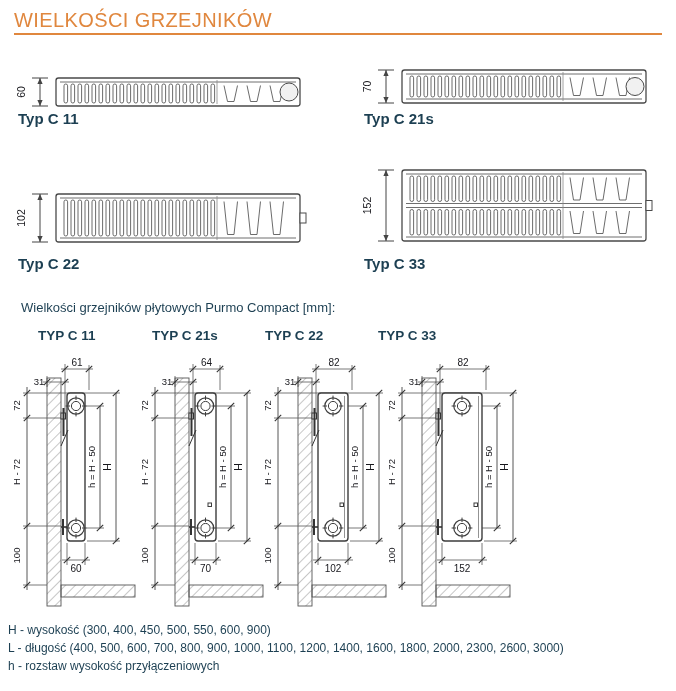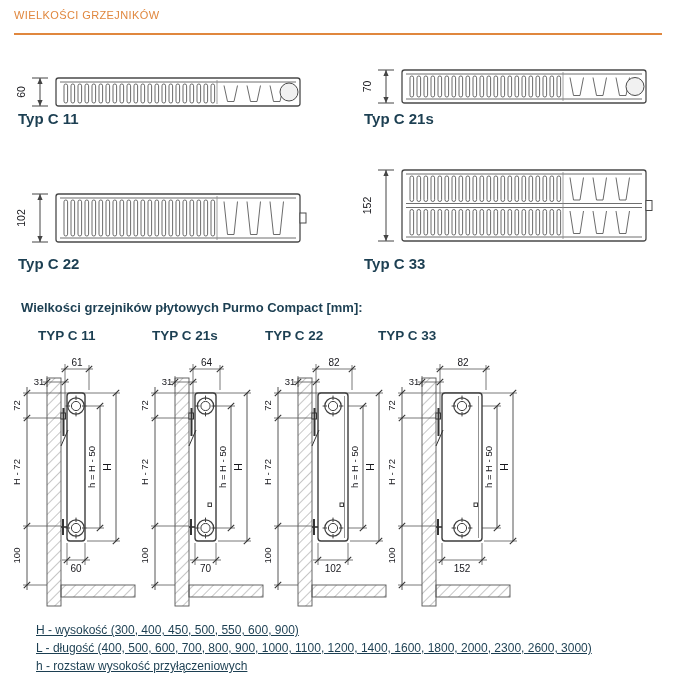--- a/index.html
+++ b/index.html
@@ -3,28 +3,28 @@
 <meta charset="utf-8">
 <style>
   :root{ --accent:#E0873E; --navy:#1C3F52; --line:#4a4a4a; }
   html,body{margin:0;padding:0;}
   body{
     width:676px;height:691px;position:relative;background:#ffffff;
     font-family:"Liberation Sans", sans-serif;color:var(--navy);overflow:hidden;
   }
   .abs{position:absolute;}
   .page-header{
-    left:14px;top:9px;font-size:11px;letter-spacing:.4px;color:var(--accent);
+    left:14px;top:9px;font-size:20px;letter-spacing:.4px;color:var(--accent);
     font-weight:400;
   }
   .header-rule{left:14px;top:33px;width:648px;height:2px;background:var(--accent);}
   .cs-caption{font-size:15px;font-weight:bold;color:var(--navy);}
-  .dim-heading{left:21px;top:300px;font-size:13px;font-weight:bold;color:var(--navy);text-align:right;}
+  .dim-heading{left:21px;top:300px;font-size:13px;font-weight:normal;color:var(--navy);text-align:right;}
   .col-title{top:328px;font-size:13.5px;font-weight:bold;color:var(--navy);}
-  .legend-line{left:36px;font-size:12px;color:var(--navy);text-decoration:underline;}
+  .legend-line{left:8px;font-size:12px;color:var(--navy);}
   svg{display:block;}
 </style>
 </head>
 <body>
 
 <div class="abs page-header">WIELKOŚCI GRZEJNIKÓW</div>
 <div class="abs header-rule"></div>
 
 <div class="abs" style="left:14px;top:72px">
     <svg width="294" height="42" viewBox="0 0 294 42">

